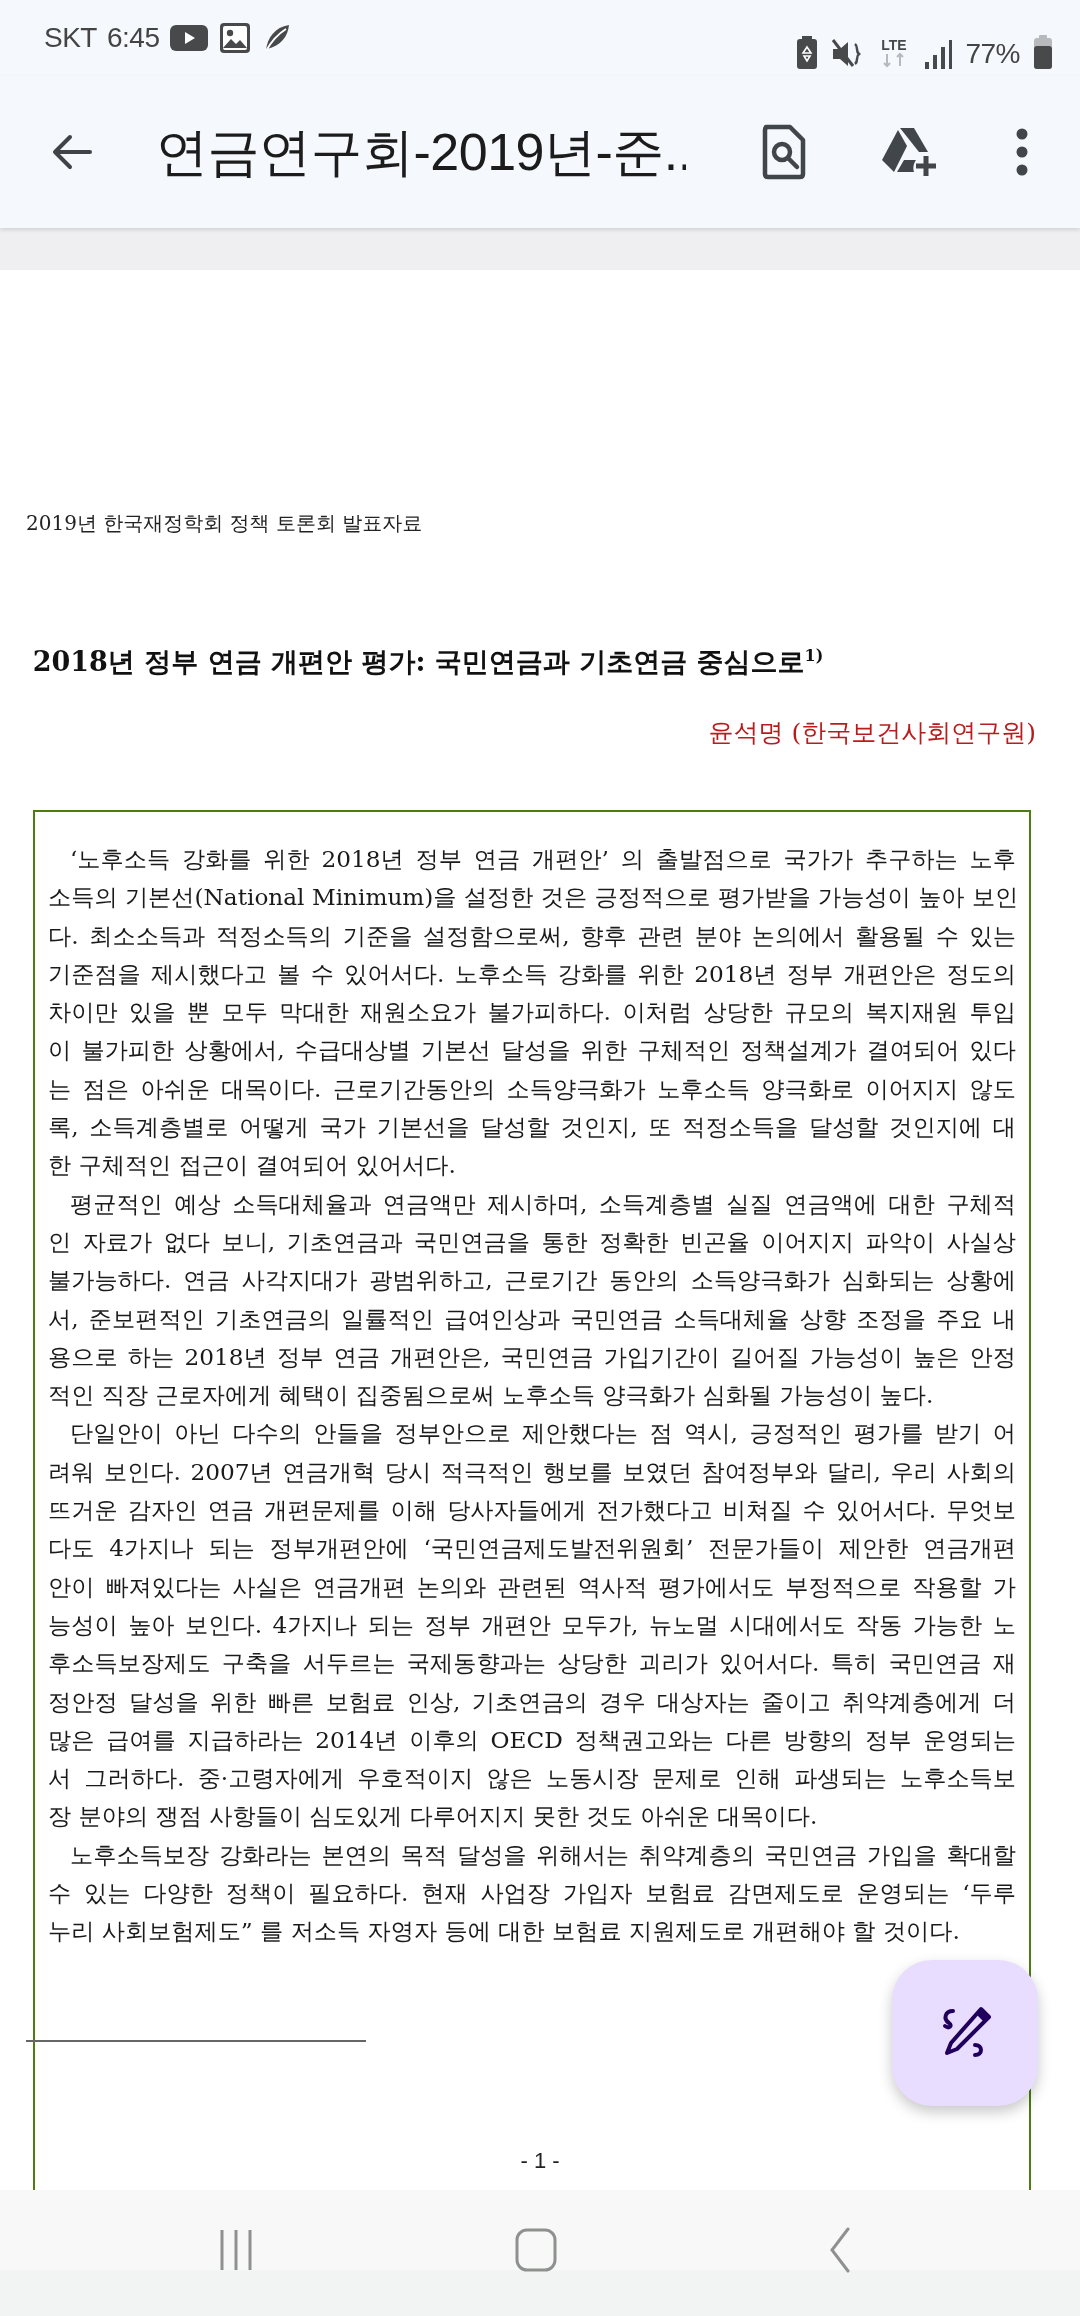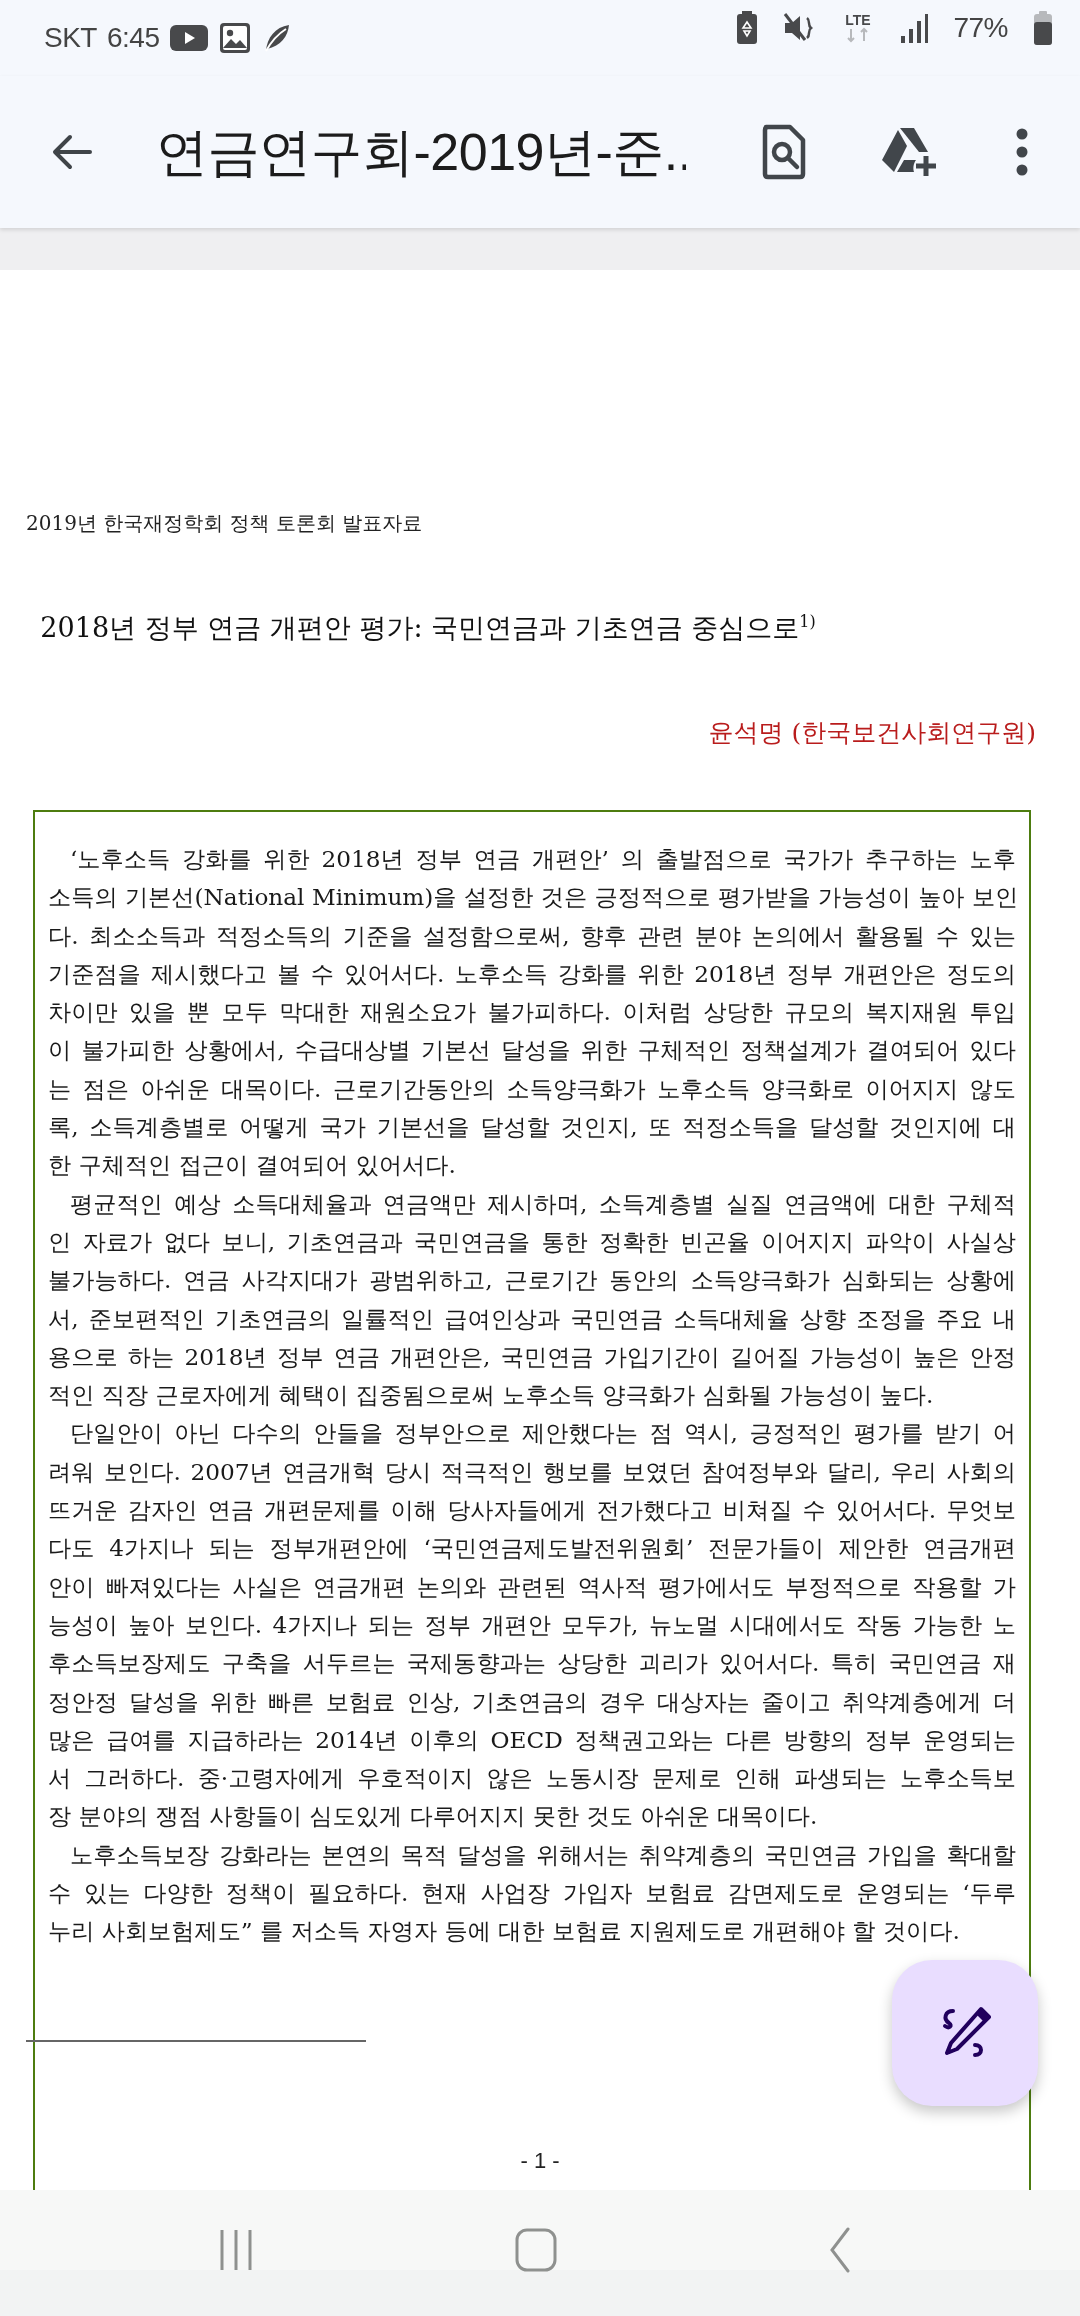--- a/index.html
+++ b/index.html
@@ -3,35 +3,35 @@
 <meta charset="utf-8">
 <style>
   * { box-sizing: border-box; margin: 0; padding: 0; }
   html, body { width: 1080px; height: 2316px; overflow: hidden; background: #ffffff; }
   body { position: relative; font-family: "Liberation Sans", "DejaVu Sans", sans-serif; color: #1d1d1d; }
 
   
   .statusbar { position: absolute; left: 0; top: 0; width: 1080px; height: 76px; background: #f5f8fd; }
   .sb-left { position: absolute; left: 44px; top: 14px; height: 48px; display: flex; align-items: center; gap: 10px; }
   .sb-text { font-size: 28px; color: #444; letter-spacing: -0.5px; }
-  .sb-right { position: absolute; right: 26px; top: 4px; height: 48px; display: flex; align-items: center; gap: 24px; }
+  .sb-right { position: absolute; right: 26px; top: 22px; height: 48px; display: flex; align-items: flex-end; gap: 12px; }
   .sb-icon { display: inline-flex; align-items: center; justify-content: center; }
 
   
   .toolbar { position: absolute; left: 0; top: 76px; width: 1080px; height: 152px; background: #f5f8fd; box-shadow: 0 2px 4px rgba(0,0,0,0.12); z-index: 2; }
   .tb-back { position: absolute; left: 40px; top: 44px; width: 64px; height: 64px; display: flex; align-items: center; justify-content: center; }
   .tb-title { position: absolute; left: 156px; top: 36px; width: 530px; font-size: 52px; line-height: 80px; color: #1c1c1c; white-space: nowrap; overflow: hidden; letter-spacing: -0.5px; }
   .tb-btn { position: absolute; top: 40px; width: 72px; height: 72px; display: flex; align-items: center; justify-content: center; }
 
   .gray-band { position: absolute; left: 0; top: 228px; width: 1080px; height: 42px; background: #efeff1; }
 
   
   .page { position: absolute; left: 0; top: 270px; width: 1080px; height: 1920px; background: #fff; font-family: "DejaVu Serif", "Liberation Serif", serif; margin-top: 8px; }
   .doc-header { position: absolute; left: 26px; top: 232px; font-size: 20px; color: #222; }
-  .doc-title { position: absolute; left: 0; width: 856px; top: 332px; text-align: center; font-size: 27px; font-weight: normal; color: #111; }
+  .doc-title { position: absolute; left: 0; width: 856px; top: 366px; text-align: center; font-size: 27px; font-weight: bold; color: #111; }
   .doc-title sup { font-size: 16px; vertical-align: super; }
   .doc-author { position: absolute; right: 44px; top: 438px; font-size: 25px; color: #b91c1c; }
 
   .box { position: absolute; left: 33px; top: 532px; width: 998px; height: 1438px; border: 2px solid #4d7c0f; padding-left: 25px; }
   .box-inner { position: absolute; left: 13px; top: 28px; width: 968px; }
   .para { font-size: 23.2px; line-height: 38.3px; text-align: justify; text-align-last: left; color: #1a1a1a; }
   .line { display: block; white-space: nowrap; text-align: justify; text-align-last: justify; letter-spacing: 0px; }
   .line.last { text-align-last: left; }
   .indent { padding-left: 22px; }
 

